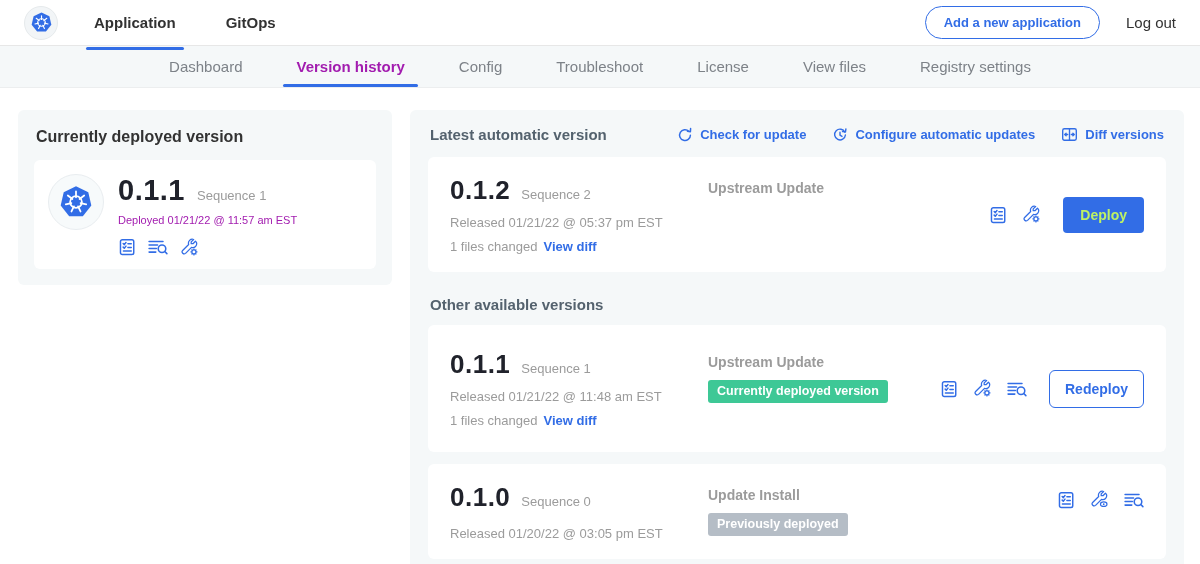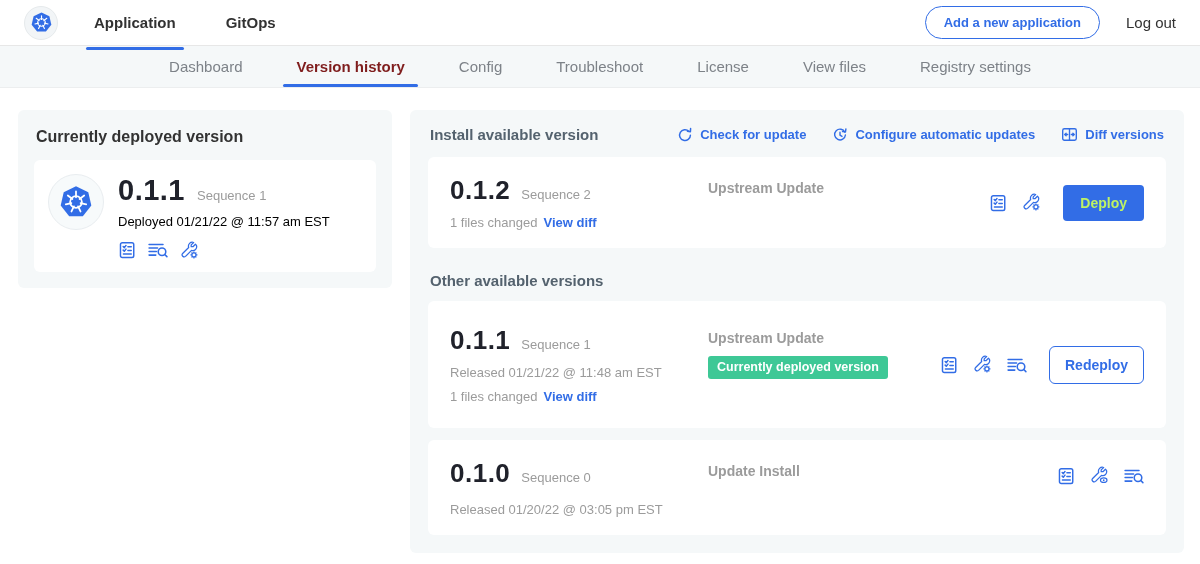--- a/index.html
+++ b/index.html
@@ -13,32 +13,32 @@
   .topnav { height:46px; display:flex; align-items:center; padding:0 24px; border-bottom:1px solid #e7e7e7; background:#fff; }
   .nav-logo { width:34px; height:34px; border-radius:50%; background:#f2f5f7; border:1px solid #e6eaec; display:flex; align-items:center; justify-content:center; margin-right:34px; }
   .topnav-tab { position:relative; height:54px; display:flex; align-items:center; padding:0 2px; margin-right:46px; font-size:15px; font-weight:700; color:#323232; cursor:pointer; }
   .topnav-tab.active::after { content:""; position:absolute; left:-6px; right:-6px; bottom:0; height:3px; background:#326de6; border-radius:2px; }
   .topnav-spacer { flex:1; }
   .add-app-btn { border:1px solid #326de6; background:#fff; color:#326de6; font-family:inherit; font-size:13px; font-weight:700; border-radius:17px; padding:8px 18px; margin-right:26px; cursor:pointer; }
   .logout { font-size:15px; color:#323232; cursor:pointer; }
   
   .subnav { height:42px; background:#f5f8f9; border-bottom:1px solid #eceeef; display:flex; justify-content:center; }
   .subnav-tab { position:relative; display:flex; align-items:center; padding:0 27px; font-size:15px; color:#7d8288; cursor:pointer; }
-  .subnav-tab.active { color:#7f1d1d; font-weight:700; }
+  .subnav-tab.active { color:#a21caf; font-weight:700; }
   .subnav-tab.active::after { content:""; position:absolute; left:14px; right:14px; bottom:0; height:3px; background:#326de6; border-radius:2px; }
   
   .content { display:flex; gap:18px; padding:22px 16px 0 18px; align-items:flex-start; }
   .deployed-card { width:374px; flex-shrink:0; background:#f5f8f9; border-radius:6px; padding:14px 16px 16px; }
   .deployed-title { font-size:16px; font-weight:700; color:#323232; margin:4px 0 14px 2px; }
   .deployed-inner { background:#fff; border-radius:6px; padding:14px 14px 12px; display:flex; gap:14px; }
   .logo-ring { width:56px; height:56px; border-radius:50%; background:#f7fafb; border:1px solid #e9edf0; display:flex; align-items:center; justify-content:center; flex-shrink:0; }
   .ver-row { display:flex; align-items:baseline; gap:12px; }
   .ver-big { font-size:29px; font-weight:800; color:#20222b; letter-spacing:0.5px; }
   .seq { font-size:13px; color:#9b9b9b; }
-  .meta-line { font-size:13px; color:#000000; margin-top:7px; }
+  .meta-line { font-size:11px; color:#a21caf; margin-top:7px; }
   .icon-row { display:flex; gap:12px; margin-top:12px; color:#326de6; }
   .icon-btn { display:inline-flex; cursor:pointer; color:#326de6; }
   
   .panel { flex:1; background:#f5f8f9; border-radius:6px; padding:16px 18px 18px; min-height:420px; }
   .panel-header { display:flex; align-items:center; margin-bottom:14px; padding:0 2px; }
   .panel-title { font-size:15px; font-weight:600; color:#54626e; }
   .panel-links { margin-left:auto; display:flex; gap:26px; }
   .panel-link { display:flex; align-items:center; gap:7px; font-size:13px; font-weight:700; color:#326de6; cursor:pointer; }
   .section-title { font-size:15px; font-weight:600; color:#54626e; margin:24px 2px 12px; }
   .vcard { background:#fff; border-radius:6px; padding:18px 22px; display:flex; align-items:center; }
@@ -187,21 +187,21 @@
                 <use href="#ic-gear" x="13.2" y="13.2"></use>
               </svg>
             </span>
         </div>
       </div>
     </div>
   </section>
 
   <section class="panel">
     <div class="panel-header">
-      <div class="panel-title">Install available version</div>
+      <div class="panel-title">Latest automatic version</div>
       <div class="panel-links">
         <div class="panel-link">
           <svg width="16" height="16" viewBox="0 0 16 16">
               <use href="#ic-refresh"></use>
             </svg>
           <span>Check for update</span>
         </div>
         <div class="panel-link">
           <svg width="16" height="16" viewBox="0 0 16 16">
               <use href="#ic-clock-refresh"></use>
@@ -216,20 +216,21 @@
         </div>
       </div>
     </div>
 
     <div class="vcard">
       <div class="v-left">
         <div class="v-row">
           <span class="v-ver">0.1.2</span>
           <span class="seq">Sequence 2</span>
         </div>
+        <div class="v-released">Released 01/21/22 @ 05:37 pm EST</div>
         <div class="v-files">
           <span>1 files changed</span><span class="view-diff">View diff</span>
         </div>
       </div>
       <div class="v-mid">
         <div class="v-source">Upstream Update</div>
       </div>
       <div class="v-right">
         <span class="icon-btn">
             <svg width="18" height="18" viewBox="0 0 16 16">
@@ -287,20 +288,21 @@
     <div class="vcard">
       <div class="v-left">
         <div class="v-row">
           <span class="v-ver">0.1.0</span>
           <span class="seq">Sequence 0</span>
         </div>
         <div class="v-released" style="margin-top:13px">Released 01/20/22 @ 03:05 pm EST</div>
       </div>
       <div class="v-mid">
         <div class="v-source">Update Install</div>
+        <span class="v-badge" style="background-color: rgb(181, 189, 198);">Previously deployed</span>
       </div>
       <div class="v-right" style="align-self:flex-start;padding-top:8px">
         <span class="icon-btn">
             <svg width="18" height="18" viewBox="0 0 16 16">
               <use href="#ic-checklist"></use>
             </svg>
           </span>
         <span class="icon-btn">
             <svg width="19" height="19" viewBox="0 0 18 18">
               <use href="#ic-wrench"></use>

